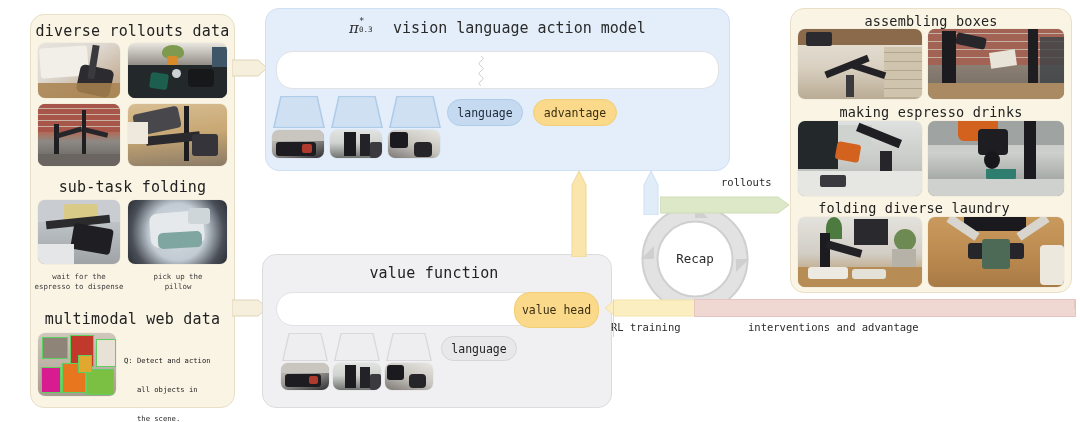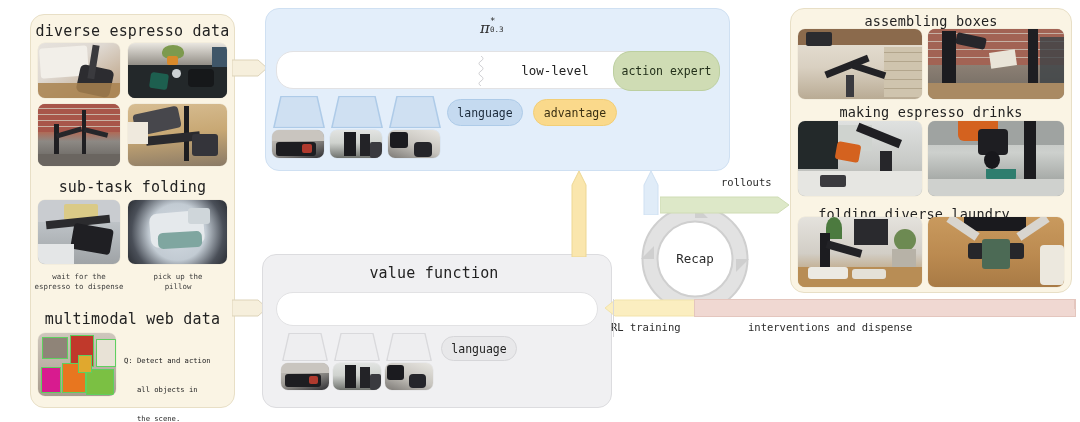--- a/index.html
+++ b/index.html
@@ -48,21 +48,21 @@
   .trap-in{position:absolute;inset:0;clip-path:polygon(14% 0,86% 0,100% 100%,0 100%);}
   .txt{position:absolute;font-size:10.5px;color:#2b2b2b;white-space:nowrap;}
 
   .ring{position:absolute;}
 </style>
 </head>
 <body>
 
 <div class="panel panel-cream" style="left:30px;top:14px;width:205px;height:394px;"></div>
 
-<div class="panel-title big" style="left:30px;top:22px;width:205px;">diverse espresso data</div>
+<div class="panel-title big" style="left:30px;top:22px;width:205px;">diverse rollouts data</div>
 
 <div class="photo" style="left:38px;top:43px;width:82px;height:55px;background:linear-gradient(150deg,#e6e2dd 0%,#dfd9d2 38%,#b79a78 100%);">
   <i style="left:2px;top:4px;width:48px;height:30px;background:#f2efe9;border-radius:3px;transform:rotate(-4deg);"></i>
   <i style="left:40px;top:24px;width:34px;height:28px;background:#2c2c30;border-radius:5px;transform:rotate(12deg);"></i>
   <i style="left:52px;top:2px;width:7px;height:34px;background:#3a3a3e;transform:rotate(9deg);"></i>
   <i style="left:0;top:40px;width:82px;height:15px;background:#a9834f;opacity:.85;"></i>
 </div>
 <div class="photo" style="left:128px;top:43px;width:99px;height:55px;background:linear-gradient(180deg,#e9e6e0 0%,#8e8a82 42%,#2e3233 100%);">
   <i style="left:0;top:22px;width:99px;height:33px;background:#23282a;"></i>
   <i style="left:34px;top:2px;width:22px;height:14px;background:#7d9a4e;border-radius:50% 50% 40% 40%;"></i>
@@ -137,28 +137,27 @@
 
 <div class="panel panel-blue" style="left:265px;top:8px;width:465px;height:163px;"></div>
 
 <div class="abs" style="left:265px;top:19px;width:465px;text-align:center;font-size:15px;white-space:nowrap;">
   <span style="position:relative;display:inline-block;">
     <span style="font-family:'DejaVu Serif',serif;font-style:italic;font-size:15px;">π</span>
     <span style="position:absolute;left:100%;top:-3px;font-size:9px;">*</span>
     <span style="position:absolute;left:100%;top:6px;font-size:7.5px;">0.3</span>
   </span>
   <span style="display:inline-block;width:16px;"></span>
+  <span>vision language action model</span>
 </div>
 
 <div class="strip" style="left:276px;top:51px;width:443px;height:38px;">
   <svg class="zig" style="left:200px;" width="8" height="30" viewBox="0 0 8 30" preserveAspectRatio="none">
     <path d="M4 0 q4 2.5 0 5 q-4 2.5 0 5 q4 2.5 0 5 q-4 2.5 0 5 q4 2.5 0 5 q-4 2.5 0 5" fill="none" stroke="#cfcfd3" stroke-width="1"></path>
   </svg>
-  <div class="strip-label" style="left:208px;width:140px;">low-level</div>
-  <div class="pill pill-green" style="left:336px;top:-1px;width:107px;height:40px;border-radius:18px;">action expert</div>
 </div>
 
 <div class="trap" style="left:273px;top:96px;width:52px;height:32px;background:#aecbe8;">
   <div class="trap-in" style="background:#cfe0f2;transform:scale(.93);"></div>
 </div>
 <div class="trap" style="left:331px;top:96px;width:52px;height:32px;background:#aecbe8;">
   <div class="trap-in" style="background:#cfe0f2;transform:scale(.93);"></div>
 </div>
 <div class="trap" style="left:389px;top:96px;width:52px;height:32px;background:#aecbe8;">
   <div class="trap-in" style="background:#cfe0f2;transform:scale(.93);"></div>
@@ -180,20 +179,21 @@
 <div class="photo" style="left:388px;top:130px;width:52px;height:28px;background:linear-gradient(200deg,#e8e6e1 0%,#c6c3bd 52%,#7c7975 100%);">
   <i style="left:2px;top:2px;width:18px;height:16px;background:#1b1b1f;border-radius:3px;"></i>
   <i style="left:26px;top:12px;width:18px;height:15px;background:#25252a;border-radius:4px;"></i>
 </div>
 
 <div class="panel panel-grey" style="left:262px;top:254px;width:350px;height:154px;"></div>
 
 <div class="panel-title big" style="left:262px;top:264px;width:344px;">value function</div>
 
 <div class="strip" style="left:276px;top:292px;width:322px;height:34px;">
+  <div class="pill pill-yellow" style="left:237px;top:-1px;width:85px;height:36px;border-radius:16px;">value head</div>
 </div>
 
 <div class="trap" style="left:282px;top:333px;width:46px;height:28px;background:#d9d9dc;">
   <div class="trap-in" style="background:#eeeef0;transform:scale(.93);"></div>
 </div>
 <div class="trap" style="left:334px;top:333px;width:46px;height:28px;background:#d9d9dc;">
   <div class="trap-in" style="background:#eeeef0;transform:scale(.93);"></div>
 </div>
 <div class="trap" style="left:386px;top:333px;width:46px;height:28px;background:#d9d9dc;">
   <div class="trap-in" style="background:#eeeef0;transform:scale(.93);"></div>
@@ -238,21 +238,21 @@
 </svg>
 <div class="txt" style="left:721px;top:176px;">rollouts</div>
 
 <svg class="abs" style="left:604px;top:299px;" width="468" height="18" viewBox="0 0 468 18">
   <path d="M11 1 H95 V17 H11 L1 9 Z" fill="#fbeec0" stroke="#f2e3ab" stroke-width="1"></path>
 </svg>
 <svg class="abs" style="left:694px;top:299px;" width="382" height="18" viewBox="0 0 382 18">
   <rect x="0.5" y="0.5" width="381" height="17" fill="#f0d8d2" stroke="#e4c6be" stroke-width="1"></rect>
 </svg>
 <div class="txt" style="left:611px;top:321px;">RL training</div>
-<div class="txt" style="left:748px;top:321px;">interventions and dispense</div>
+<div class="txt" style="left:748px;top:321px;">interventions and advantage</div>
 
 <div class="abs" style="left:613px;top:299px;width:1px;height:38px;background:#d8d8da;"></div>
 <div class="abs" style="left:1074px;top:299px;width:1px;height:10px;background:#e4c6be;"></div>
 
 <div class="panel panel-cream" style="left:790px;top:8px;width:282px;height:285px;"></div>
 
 <div class="panel-title" style="left:790px;top:13px;width:282px;">assembling boxes</div>
 <div class="photo" style="left:798px;top:29px;width:124px;height:70px;background:linear-gradient(180deg,#e9e3d8 0%,#d9d0c1 55%,#b9ab94 100%);">
   <i style="left:0;top:0;width:124px;height:16px;background:#8b6a4c;"></i>
   <i style="left:8px;top:3px;width:26px;height:14px;background:#2b2b2f;border-radius:2px;"></i>
@@ -284,21 +284,21 @@
 <div class="photo" style="left:928px;top:121px;width:136px;height:75px;background:linear-gradient(180deg,#b9bcbb 0%,#cdd0cd 42%,#8f9390 100%);">
   <i style="left:0;top:0;width:136px;height:24px;background:#9fa3a1;"></i>
   <i style="left:30px;top:0;width:40px;height:20px;background:#d4621f;border-radius:0 0 6px 6px;"></i>
   <i style="left:50px;top:8px;width:30px;height:26px;background:#1e1e22;border-radius:4px;"></i>
   <i style="left:56px;top:30px;width:16px;height:18px;background:#18181c;border-radius:50%;"></i>
   <i style="left:58px;top:48px;width:30px;height:18px;background:#2e7d6e;border-radius:0 0 10px 10px;"></i>
   <i style="left:96px;top:0;width:12px;height:64px;background:#1b1b1f;"></i>
   <i style="left:0;top:58px;width:136px;height:17px;background:#cfd1ce;"></i>
 </div>
 
-<div class="panel-title" style="left:790px;top:200px;width:248px;margin-top:6px;">folding diverse laundry</div>
+<div class="panel-title" style="left:790px;top:200px;width:248px;">folding diverse laundry</div>
 <div class="photo" style="left:798px;top:217px;width:124px;height:70px;background:linear-gradient(180deg,#e4e2dd 0%,#d2cec6 52%,#b08b56 100%);">
   <i style="left:56px;top:2px;width:34px;height:26px;background:#2a2a2e;"></i>
   <i style="left:28px;top:0;width:16px;height:22px;background:#4c7a3f;border-radius:50% 50% 0 0;"></i>
   <i style="left:96px;top:12px;width:22px;height:22px;background:#6d8a52;border-radius:50%;"></i>
   <i style="left:94px;top:32px;width:24px;height:18px;background:#b7b2a7;"></i>
   <i style="left:22px;top:16px;width:10px;height:36px;background:#1c1c20;"></i>
   <i style="left:28px;top:28px;width:36px;height:8px;background:#222226;transform:rotate(16deg);"></i>
   <i style="left:0;top:50px;width:124px;height:20px;background:#b88d55;"></i>
   <i style="left:10px;top:50px;width:40px;height:12px;background:#eceae3;border-radius:3px;"></i>
   <i style="left:54px;top:52px;width:34px;height:10px;background:#e4e1d8;border-radius:3px;"></i>

